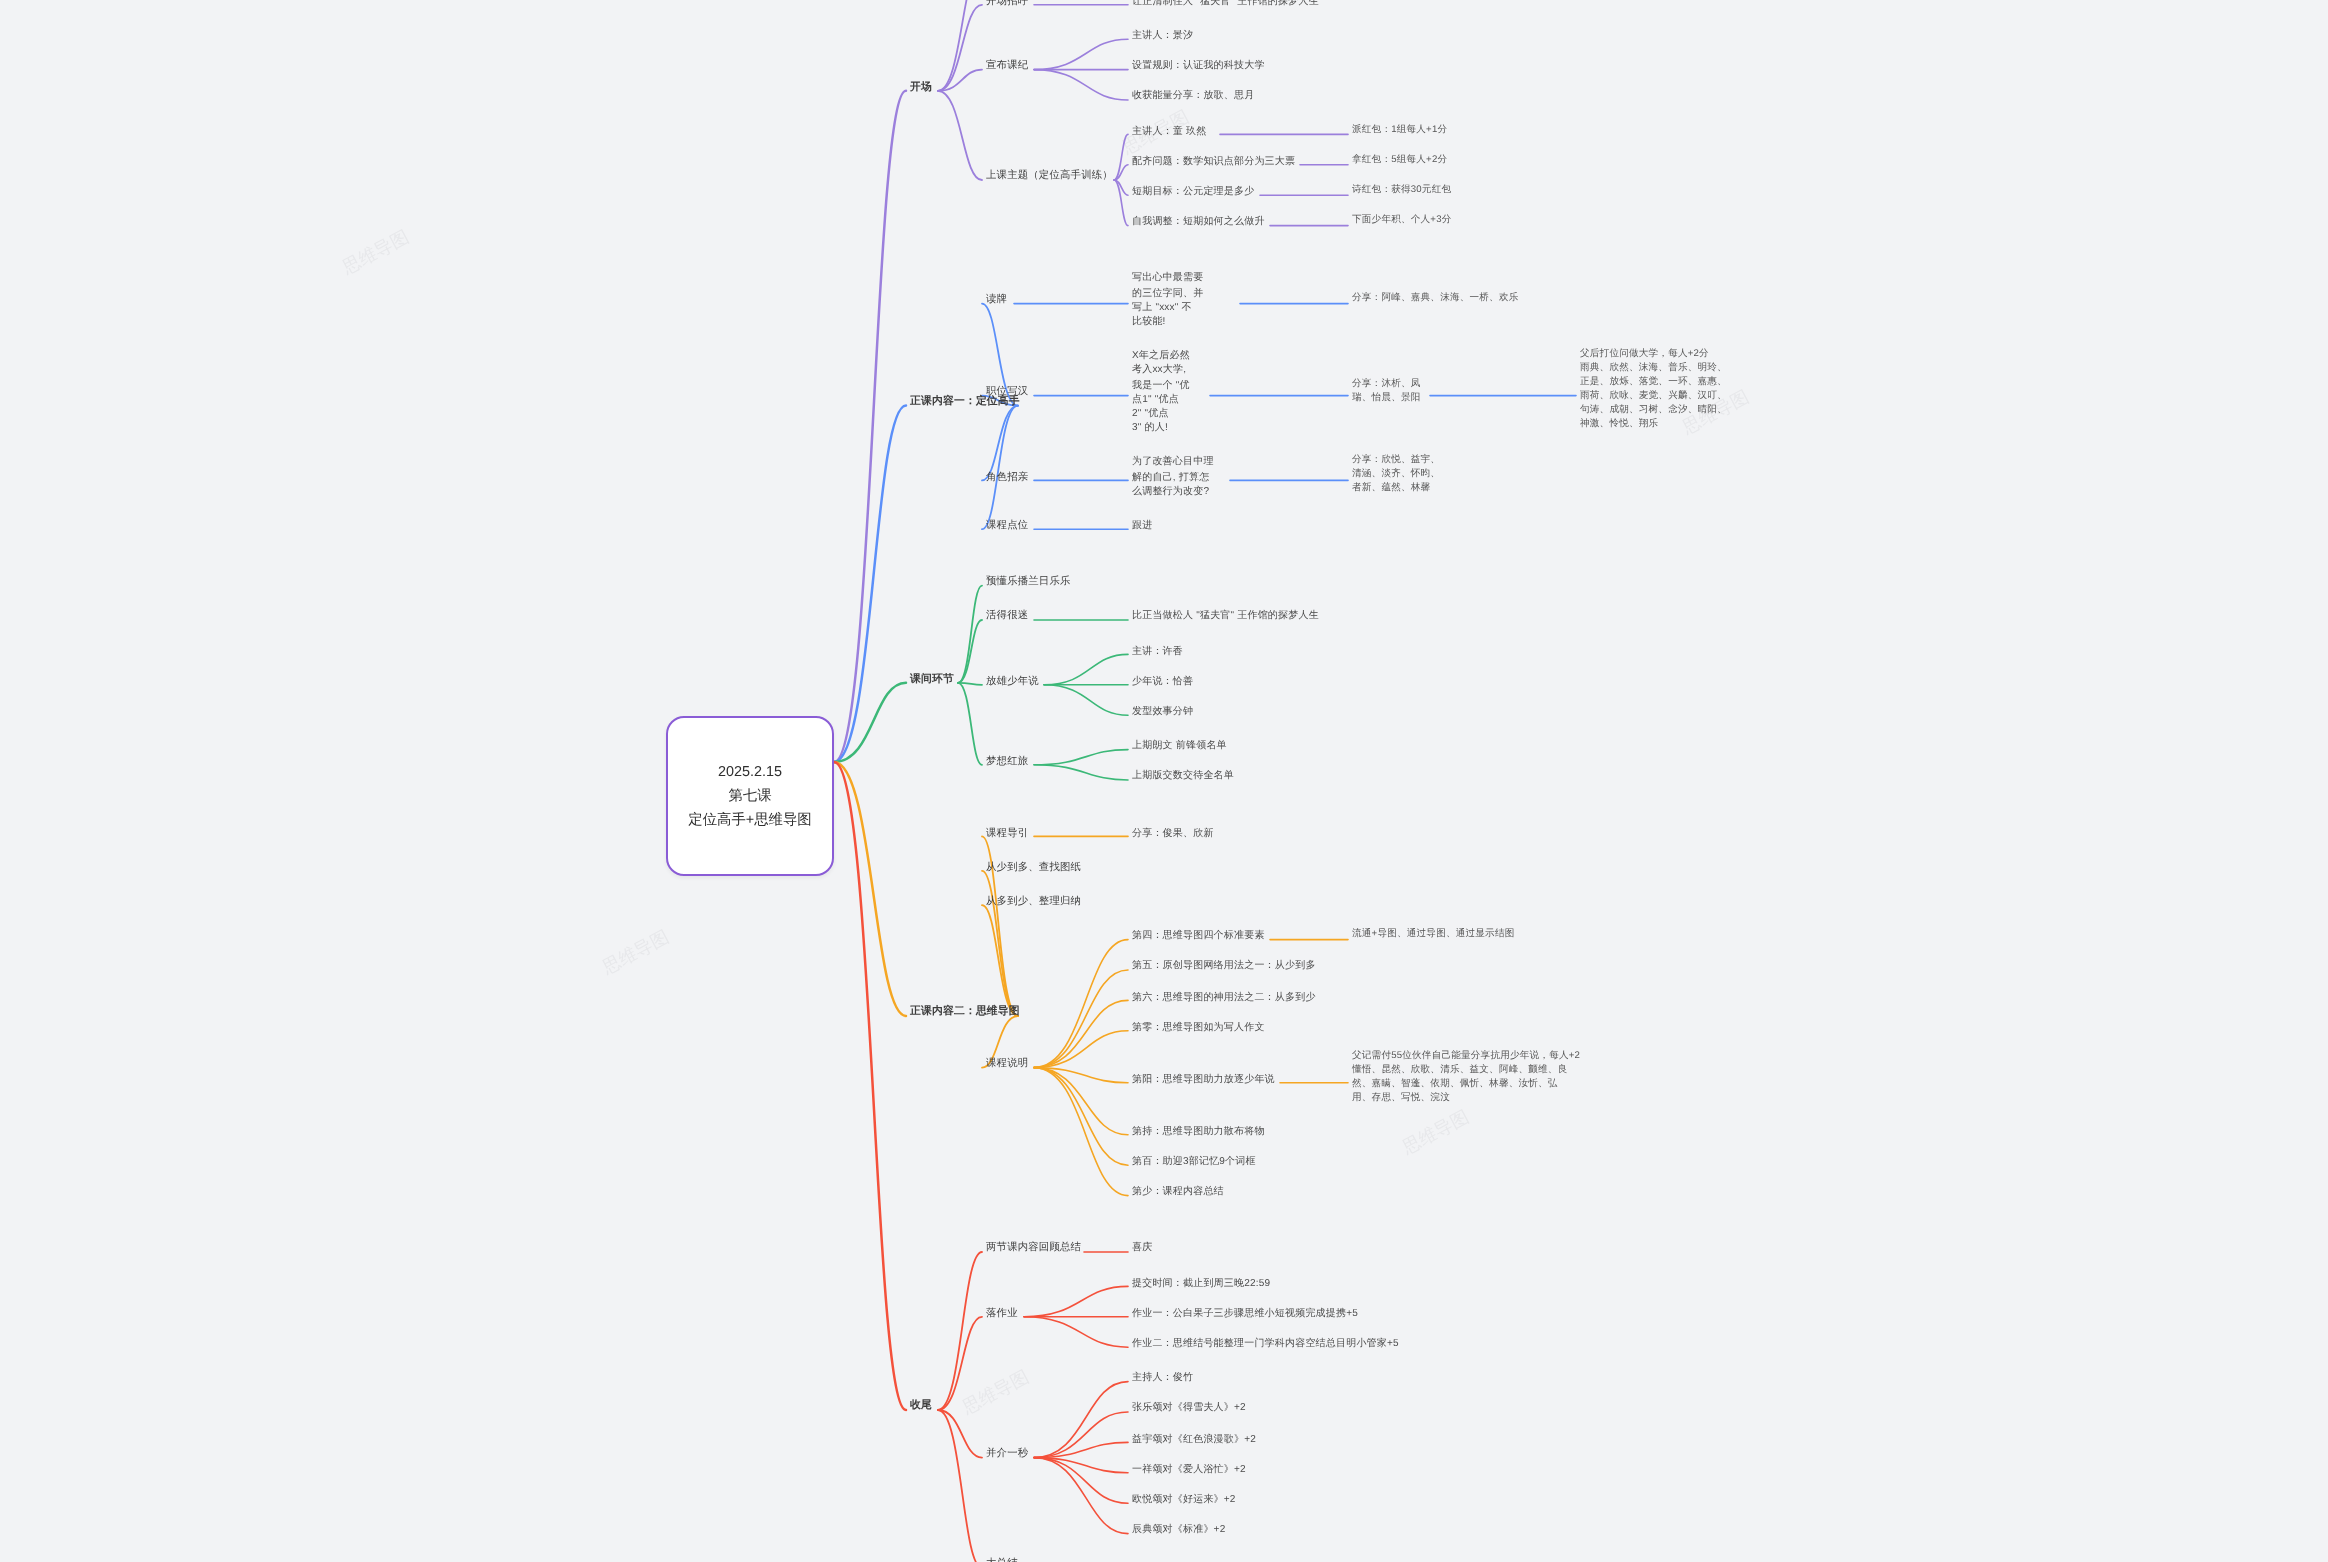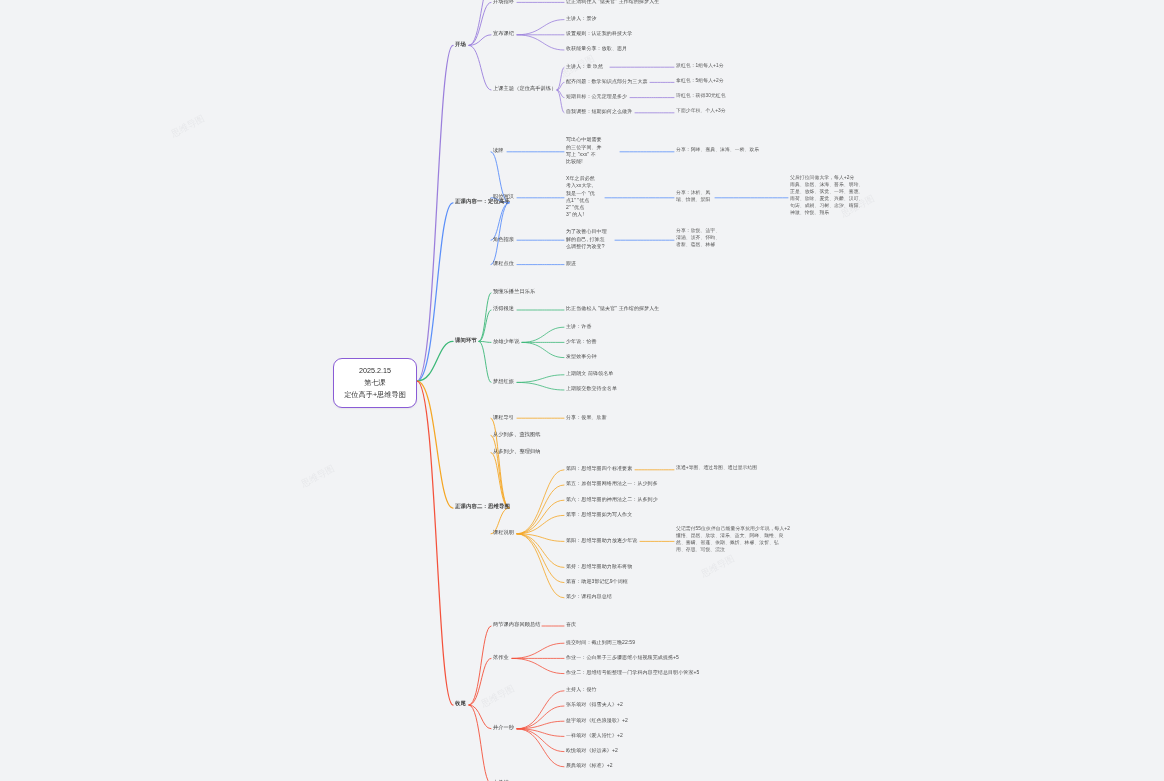--- a/index.html
+++ b/index.html
@@ -28,21 +28,21 @@
   .root{
     position:absolute;
     box-sizing:border-box;
     background:#ffffff;
     border:1.3px solid #8a5cd6;
     border-radius:9px;
     text-align:center;
     color:#2f2f2f;
     font-size:7.2px;
     line-height:1.65;
-    padding:6px 8px;
+    padding:21px 8px;
     white-space:pre-line;
     box-shadow:0 1px 2px rgba(0,0,0,.06);
   }
   .wm{
     position:absolute;
     color:rgba(140,140,150,.10);
     font-size:9px;
     transform:rotate(-28deg);
     white-space:nowrap;
     pointer-events:none;

